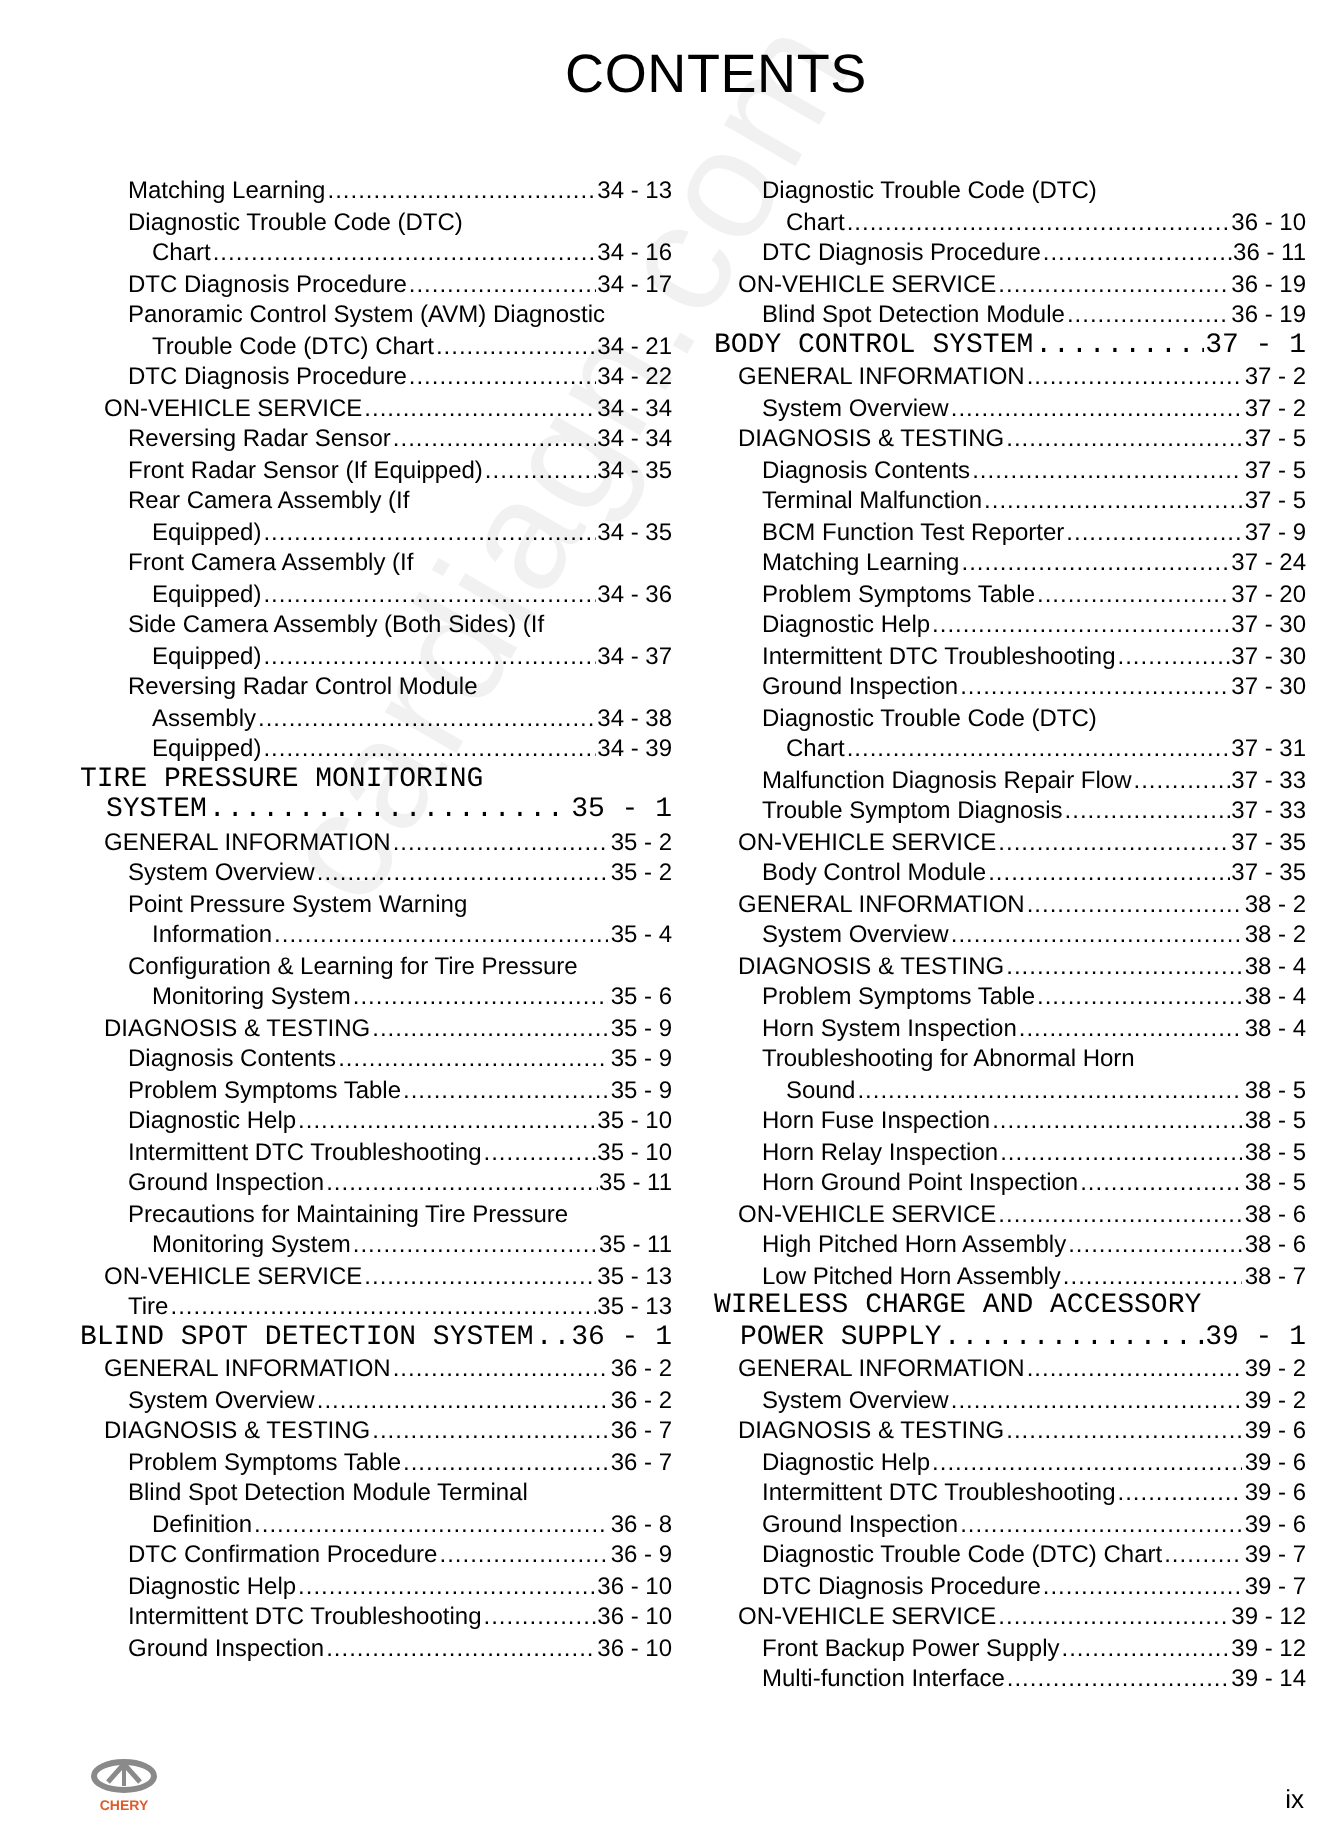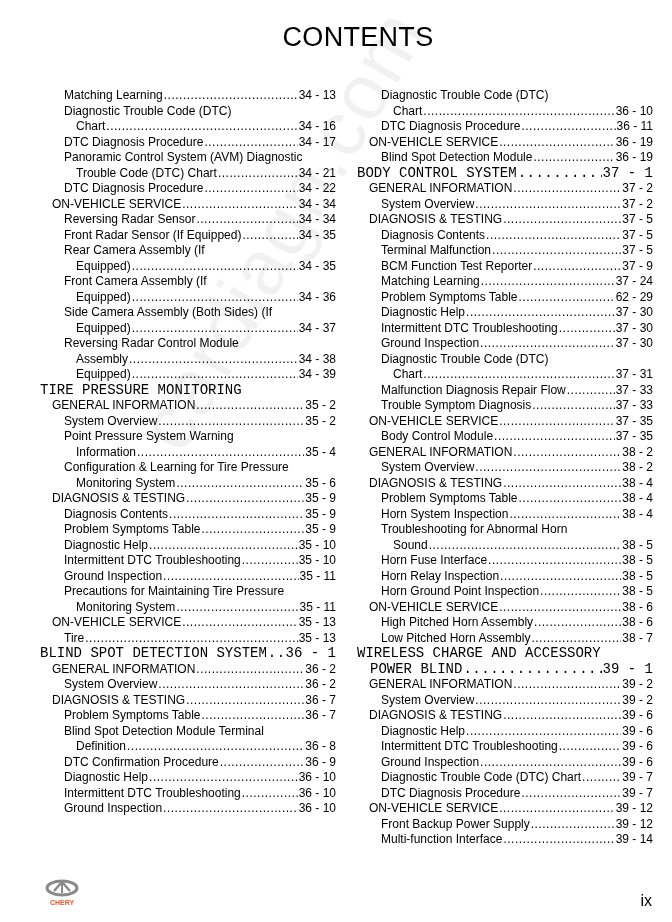--- a/index.html
+++ b/index.html
@@ -19,21 +19,21 @@
   .entry.cont2 { padding-left: 36px; }
   .row { display: flex; align-items: baseline; width: 100%; box-sizing: border-box; }
   .row .label { flex: 0 0 auto; }
   .row .leader { flex: 1 1 auto; overflow: hidden; color: #000; margin: 0 1px; letter-spacing: 0.5px; }
   .row .leader::before { content: "................................................................................................................................................................"; }
   .row .page { flex: 0 0 auto; }
   .watermark { position: absolute; left: 120px; top: 420px; font-size: 78px; color: #000;
                opacity: 0.05; transform: rotate(-60deg); transform-origin: left top;
                letter-spacing: 2px; pointer-events: none; white-space: nowrap; }
   .logo { position: absolute; left: 40px; top: 878px; width: 44px; height: 30px; }
-  .page-number { position: absolute; right: 20px; top: 892px; font-size: 16px; }
+  .page-number { position: absolute; right: 20px; top: 892px; font-size: 13px; }
 </style>
 </head>
 <body>
 
 <div class="watermark">cardiagn.com</div>
 
 <div class="page-title">CONTENTS</div>
 
 <div class="col col-left">
     <div class="entry lvl2">
@@ -155,20 +155,27 @@
         <span class="label">Equipped)</span>
         <span class="leader"></span>
         <span class="page">34 - 39</span>
       </div>
     </div>
     <div class="entry lvl0 big">
       <div class="row">
         <span class="label">TIRE PRESSURE MONITORING</span>
       </div>
     </div>
+    <div class="entry cont0 big">
+      <div class="row">
+        <span class="label">SYSTEM</span>
+        <span class="leader"></span>
+        <span class="page">35 - 1</span>
+      </div>
+    </div>
     <div class="entry lvl1">
       <div class="row">
         <span class="label">GENERAL INFORMATION</span>
         <span class="leader"></span>
         <span class="page">35 - 2</span>
       </div>
     </div>
     <div class="entry lvl2">
       <div class="row">
         <span class="label">System Overview</span>
@@ -431,21 +438,21 @@
       <div class="row">
         <span class="label">Matching Learning</span>
         <span class="leader"></span>
         <span class="page">37 - 24</span>
       </div>
     </div>
     <div class="entry lvl2">
       <div class="row">
         <span class="label">Problem Symptoms Table</span>
         <span class="leader"></span>
-        <span class="page">62 - 29</span>
+        <span class="page">37 - 20</span>
       </div>
     </div>
     <div class="entry lvl2">
       <div class="row">
         <span class="label">Diagnostic Help</span>
         <span class="leader"></span>
         <span class="page">37 - 30</span>
       </div>
     </div>
     <div class="entry lvl2">
@@ -544,21 +551,21 @@
     </div>
     <div class="entry cont2">
       <div class="row">
         <span class="label">Sound</span>
         <span class="leader"></span>
         <span class="page">38 - 5</span>
       </div>
     </div>
     <div class="entry lvl2">
       <div class="row">
-        <span class="label">Horn Fuse Interface</span>
+        <span class="label">Horn Fuse Inspection</span>
         <span class="leader"></span>
         <span class="page">38 - 5</span>
       </div>
     </div>
     <div class="entry lvl2">
       <div class="row">
         <span class="label">Horn Relay Inspection</span>
         <span class="leader"></span>
         <span class="page">38 - 5</span>
       </div>
@@ -591,21 +598,21 @@
         <span class="page">38 - 7</span>
       </div>
     </div>
     <div class="entry lvl0 big">
       <div class="row">
         <span class="label">WIRELESS CHARGE AND ACCESSORY</span>
       </div>
     </div>
     <div class="entry cont0 big">
       <div class="row">
-        <span class="label">POWER BLIND</span>
+        <span class="label">POWER SUPPLY</span>
         <span class="leader"></span>
         <span class="page">39 - 1</span>
       </div>
     </div>
     <div class="entry lvl1">
       <div class="row">
         <span class="label">GENERAL INFORMATION</span>
         <span class="leader"></span>
         <span class="page">39 - 2</span>
       </div>

